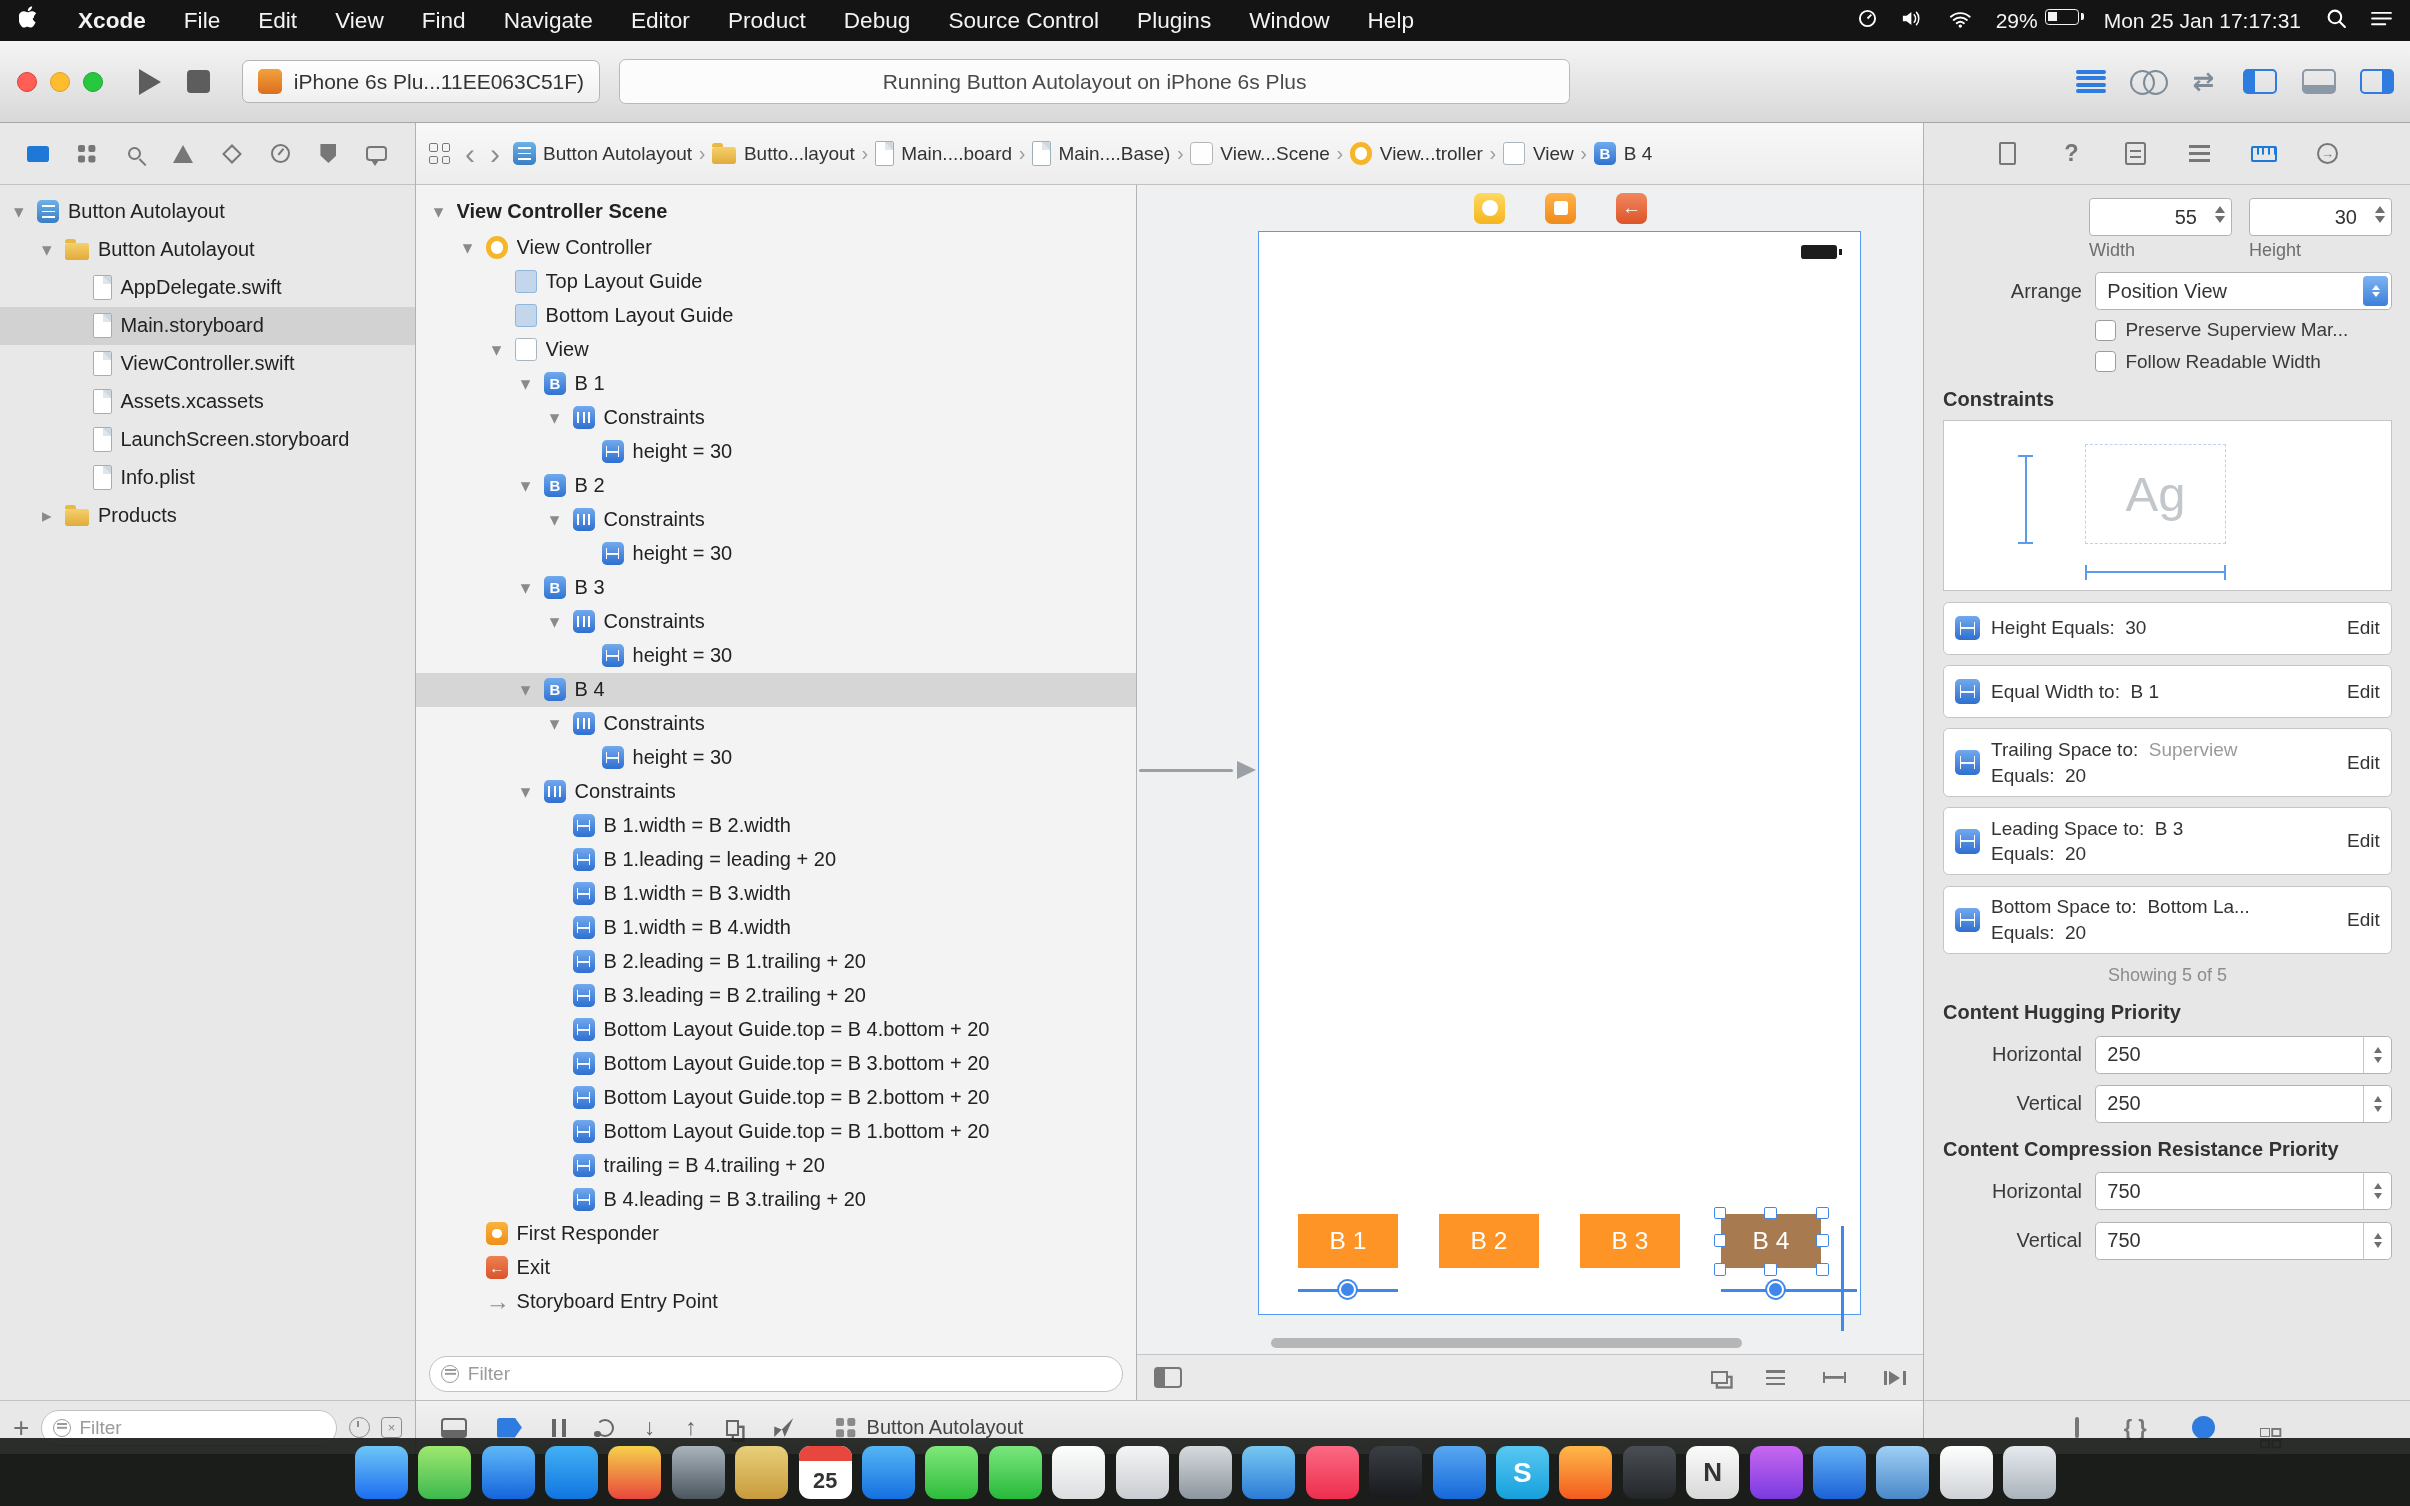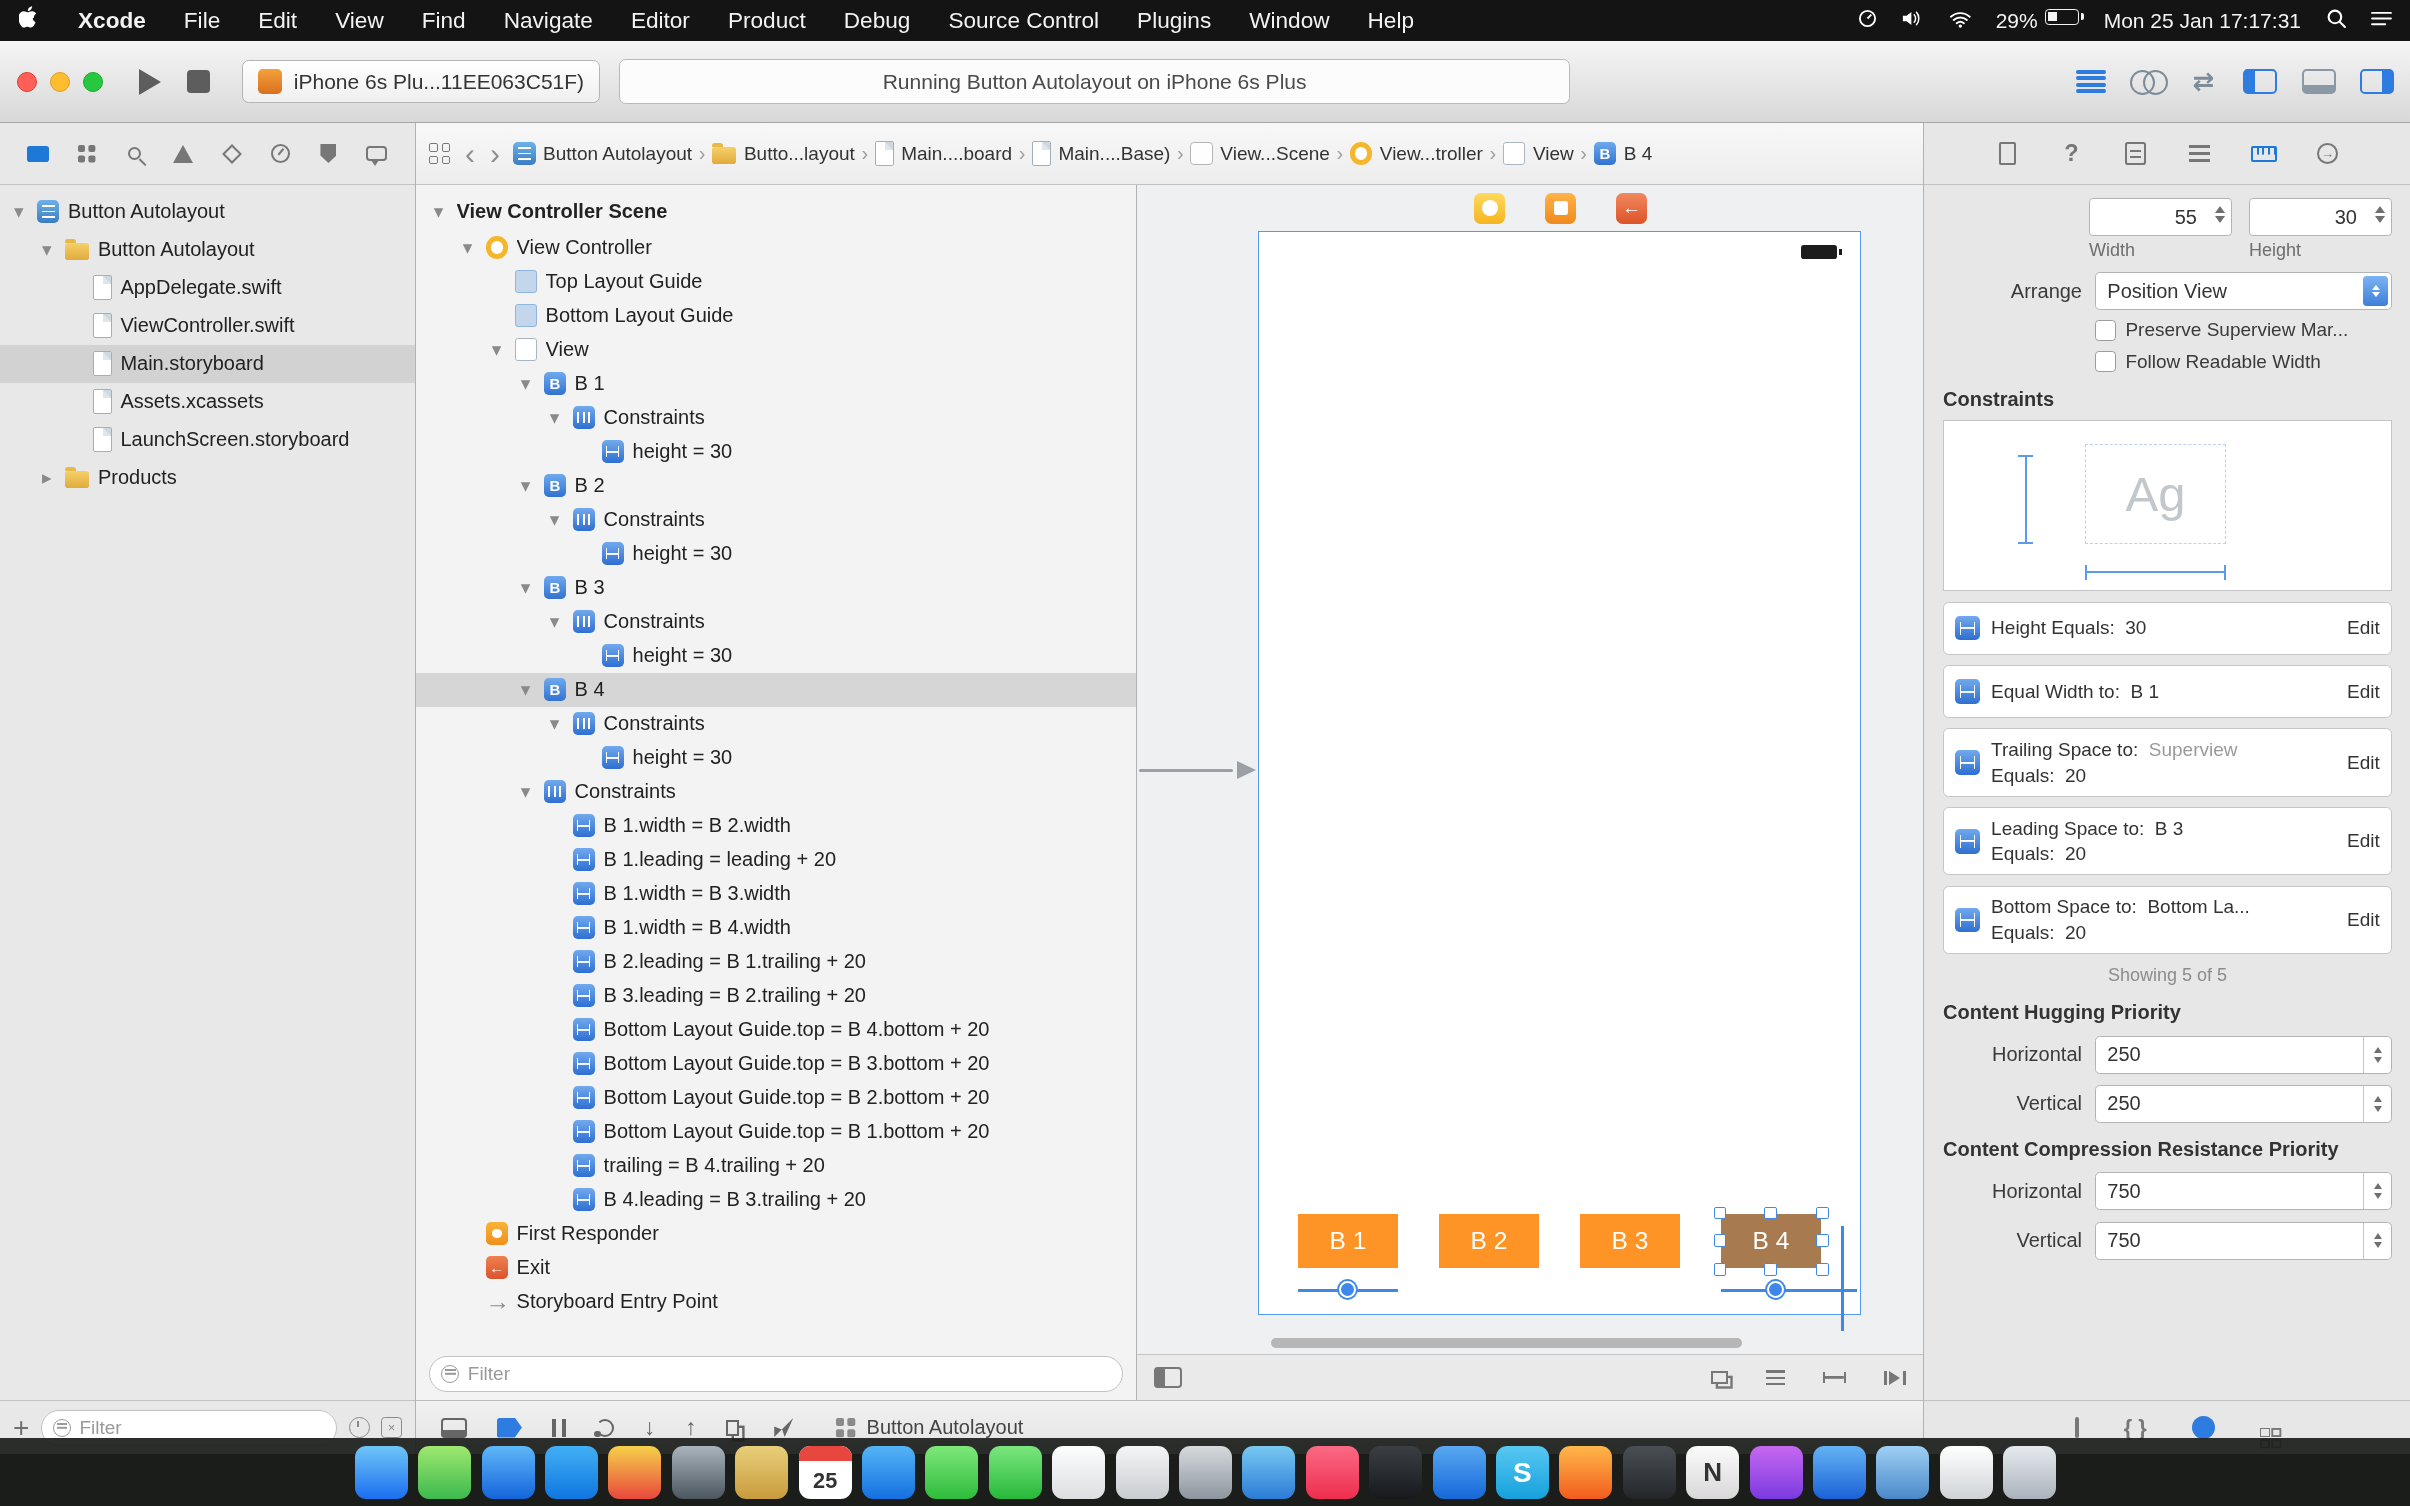--- a/index.html
+++ b/index.html
@@ -401,39 +401,44 @@
         <div class="nrow" style="--lv:1">
             <span class="disc v"></span>
             <span class="mi mi-folder"></span>
             <span class="lbl">Button Autolayout</span>
           </div>
         <div class="nrow" style="--lv:2">
             <span class="disc"></span>
             <span class="mi mi-page"></span>
             <span class="lbl">AppDelegate.swift</span>
           </div>
+        <div class="nrow sel" style="--lv:2">
+            <span class="disc"></span>
+            <span class="mi mi-page"></span>
+            <span class="lbl">Main.storyboard</span>
+          </div>
         <div class="nrow" style="--lv:2">
             <span class="disc"></span>
             <span class="mi mi-page"></span>
             <span class="lbl">ViewController.swift</span>
           </div>
-        <div class="nrow sel" style="--lv:2">
-            <span class="disc"></span>
-            <span class="mi mi-page"></span>
-            <span class="lbl">Main.storyboard</span>
-          </div>
         <div class="nrow" style="--lv:2">
             <span class="disc"></span>
             <span class="mi mi-page"></span>
             <span class="lbl">Assets.xcassets</span>
           </div>
         <div class="nrow" style="--lv:2">
             <span class="disc"></span>
             <span class="mi mi-page"></span>
             <span class="lbl">LaunchScreen.storyboard</span>
+          </div>
+        <div class="nrow" style="--lv:2">
+            <span class="disc"></span>
+            <span class="mi mi-page"></span>
+            <span class="lbl">Info.plist</span>
           </div>
         <div class="nrow" style="--lv:1">
             <span class="disc r"></span>
             <span class="mi mi-folder"></span>
             <span class="lbl">Products</span>
           </div>
       </div>
       <div class="nav-bottom">
         <span class="plus">+</span>
         <span class="filter-pill">

